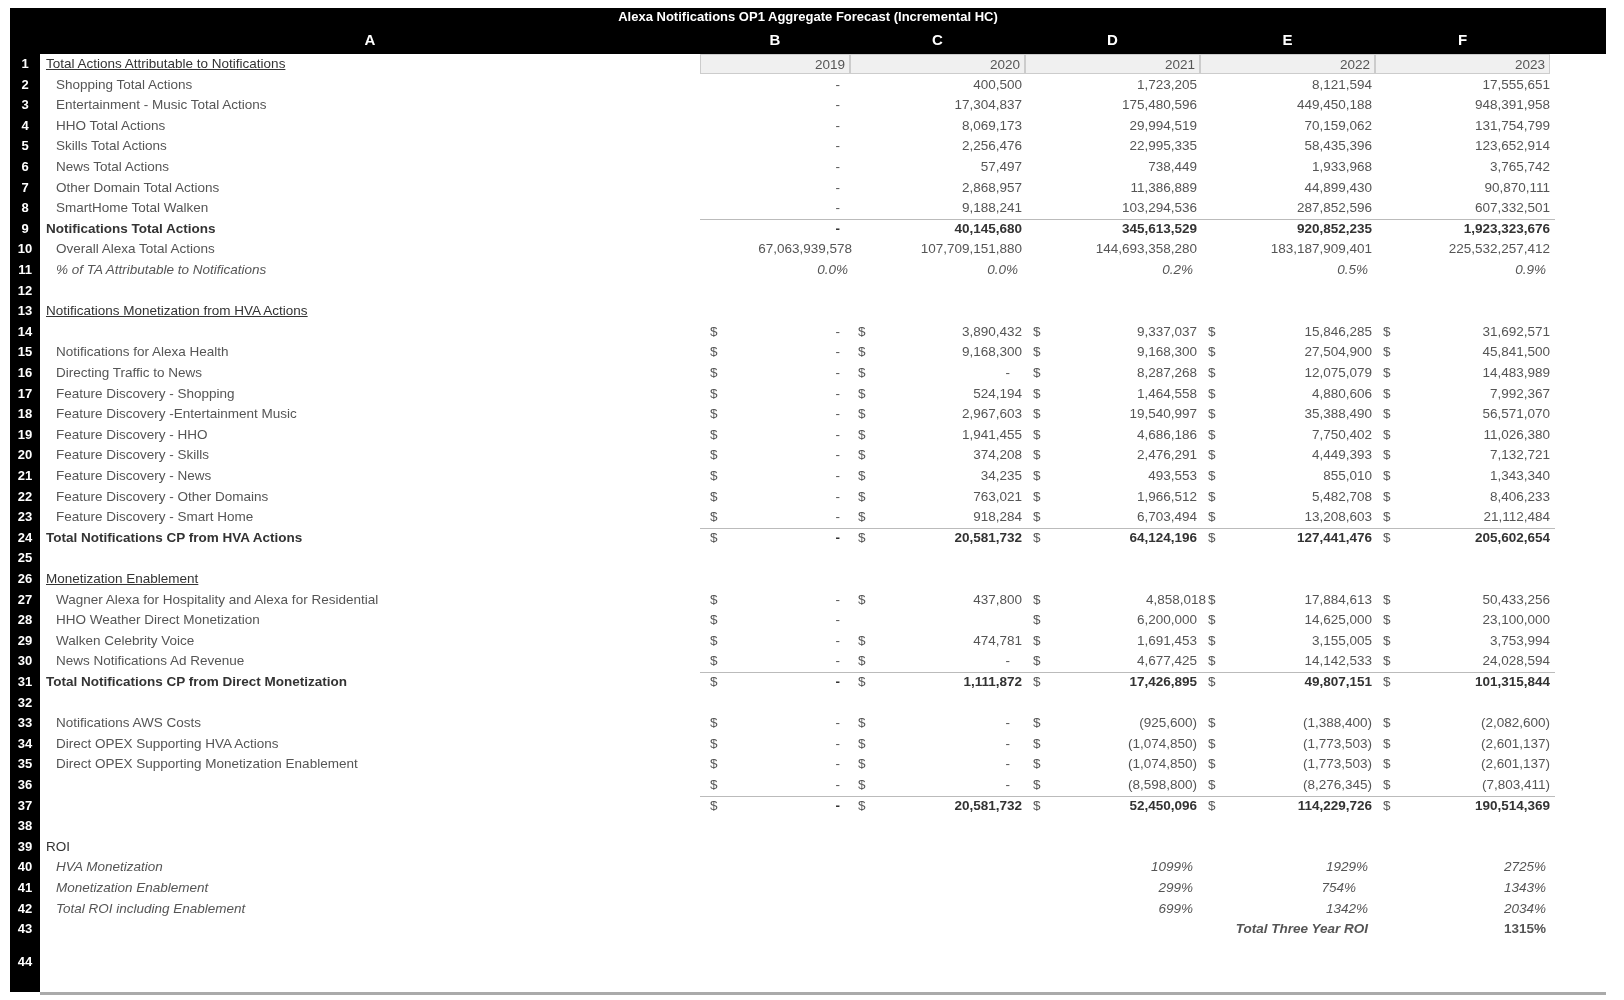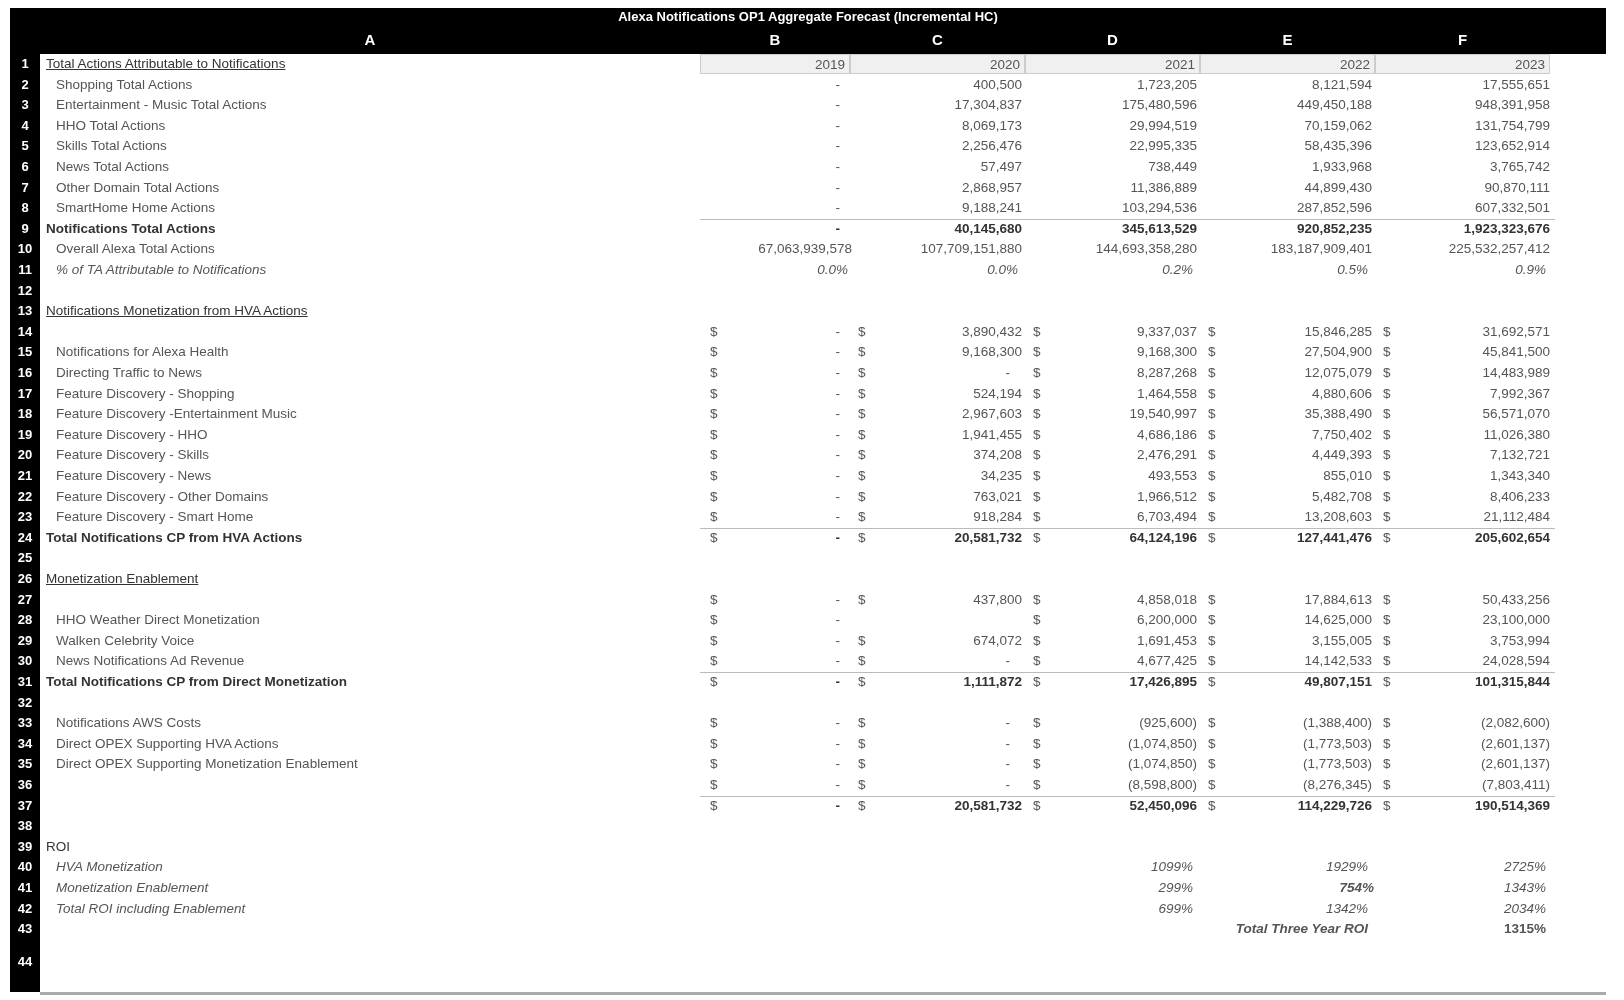--- a/index.html
+++ b/index.html
@@ -102,21 +102,21 @@
         <span class="rn">7</span>
         <span class="label sub">Other Domain Total Actions</span>
         <span class="cell" style="right: 766px;">-</span>
         <span class="cell" style="right: 584px;">2,868,957</span>
         <span class="cell" style="right: 409px;">11,386,889</span>
         <span class="cell" style="right: 234px;">44,899,430</span>
         <span class="cell" style="right: 56px;">90,870,111</span>
       </div>
       <div class="row" style="top: 144.2px;">
         <span class="rn">8</span>
-        <span class="label sub">SmartHome Home Actions</span>
+        <span class="label sub">SmartHome Total Walken</span>
         <span class="cell" style="right: 766px;">-</span>
         <span class="cell" style="right: 584px;">9,188,241</span>
         <span class="cell" style="right: 409px;">103,294,536</span>
         <span class="cell" style="right: 234px;">287,852,596</span>
         <span class="cell" style="right: 56px;">607,332,501</span>
       </div>
       <div class="row bold" style="top: 164.8px;">
         <span class="rn">9</span>
         <span class="label bold">Notifications Total Actions</span>
         <div class="topline" style="position: absolute; left: 690px; width: 855px; top: 0px;"></div>
@@ -307,26 +307,27 @@
       </div>
       <div class="row" style="top: 494.4px;">
         <span class="rn">25</span>
       </div>
       <div class="row" style="top: 515px;">
         <span class="rn">26</span>
         <span class="label hdr">Monetization Enablement</span>
       </div>
       <div class="row" style="top: 535.6px;">
         <span class="rn">27</span>
+        <span class="label sub">Wagner Alexa for Hospitality and Alexa for Residential</span>
         <span class="cur" style="left: 700px;">$</span>
         <span class="cell" style="right: 766px;">-</span>
         <span class="cur" style="left: 848px;">$</span>
         <span class="cell" style="right: 584px;">437,800</span>
         <span class="cur" style="left: 1023px;">$</span>
-        <span class="cell" style="right: 409px; margin-left: 13px;">4,858,018</span>
+        <span class="cell" style="right: 400px; margin-left: 13px;">4,858,018</span>
         <span class="cur" style="left: 1198px;">$</span>
         <span class="cell" style="right: 234px;">17,884,613</span>
         <span class="cur" style="left: 1373px;">$</span>
         <span class="cell" style="right: 56px;">50,433,256</span>
       </div>
       <div class="row" style="top: 556.2px;">
         <span class="rn">28</span>
         <span class="label sub">HHO Weather Direct Monetization</span>
         <span class="cur" style="left: 700px;">$</span>
         <span class="cell" style="right: 766px;">-</span>
@@ -336,21 +337,21 @@
         <span class="cell" style="right: 234px;">14,625,000</span>
         <span class="cur" style="left: 1373px;">$</span>
         <span class="cell" style="right: 56px;">23,100,000</span>
       </div>
       <div class="row" style="top: 576.8px;">
         <span class="rn">29</span>
         <span class="label sub">Walken Celebrity Voice</span>
         <span class="cur" style="left: 700px;">$</span>
         <span class="cell" style="right: 766px;">-</span>
         <span class="cur" style="left: 848px;">$</span>
-        <span class="cell" style="right: 584px;">674,072</span>
+        <span class="cell" style="right: 584px;">474,781</span>
         <span class="cur" style="left: 1023px;">$</span>
         <span class="cell" style="right: 409px;">1,691,453</span>
         <span class="cur" style="left: 1198px;">$</span>
         <span class="cell" style="right: 234px;">3,155,005</span>
         <span class="cur" style="left: 1373px;">$</span>
         <span class="cell" style="right: 56px;">3,753,994</span>
       </div>
       <div class="row" style="top: 597.4px;">
         <span class="rn">30</span>
         <span class="label sub">News Notifications Ad Revenue</span>
@@ -463,21 +464,21 @@
         <span class="rn">40</span>
         <span class="label sub ital">HVA Monetization</span>
         <span class="cell" style="right: 413px;">1099%</span>
         <span class="cell" style="right: 238px;">1929%</span>
         <span class="cell" style="right: 60px;">2725%</span>
       </div>
       <div class="row ital" style="top: 824px;">
         <span class="rn">41</span>
         <span class="label sub ital">Monetization Enablement</span>
         <span class="cell" style="right: 413px;">299%</span>
-        <span class="cell" style="right: 232px; font-weight: bold;">754%</span>
+        <span class="cell" style="right: 250px;">754%</span>
         <span class="cell" style="right: 60px;">1343%</span>
       </div>
       <div class="row ital" style="top: 844.6px;">
         <span class="rn">42</span>
         <span class="label sub ital">Total ROI including Enablement</span>
         <span class="cell" style="right: 413px;">699%</span>
         <span class="cell" style="right: 238px;">1342%</span>
         <span class="cell" style="right: 60px;">2034%</span>
       </div>
       <div class="row" style="top: 865.2px;">

